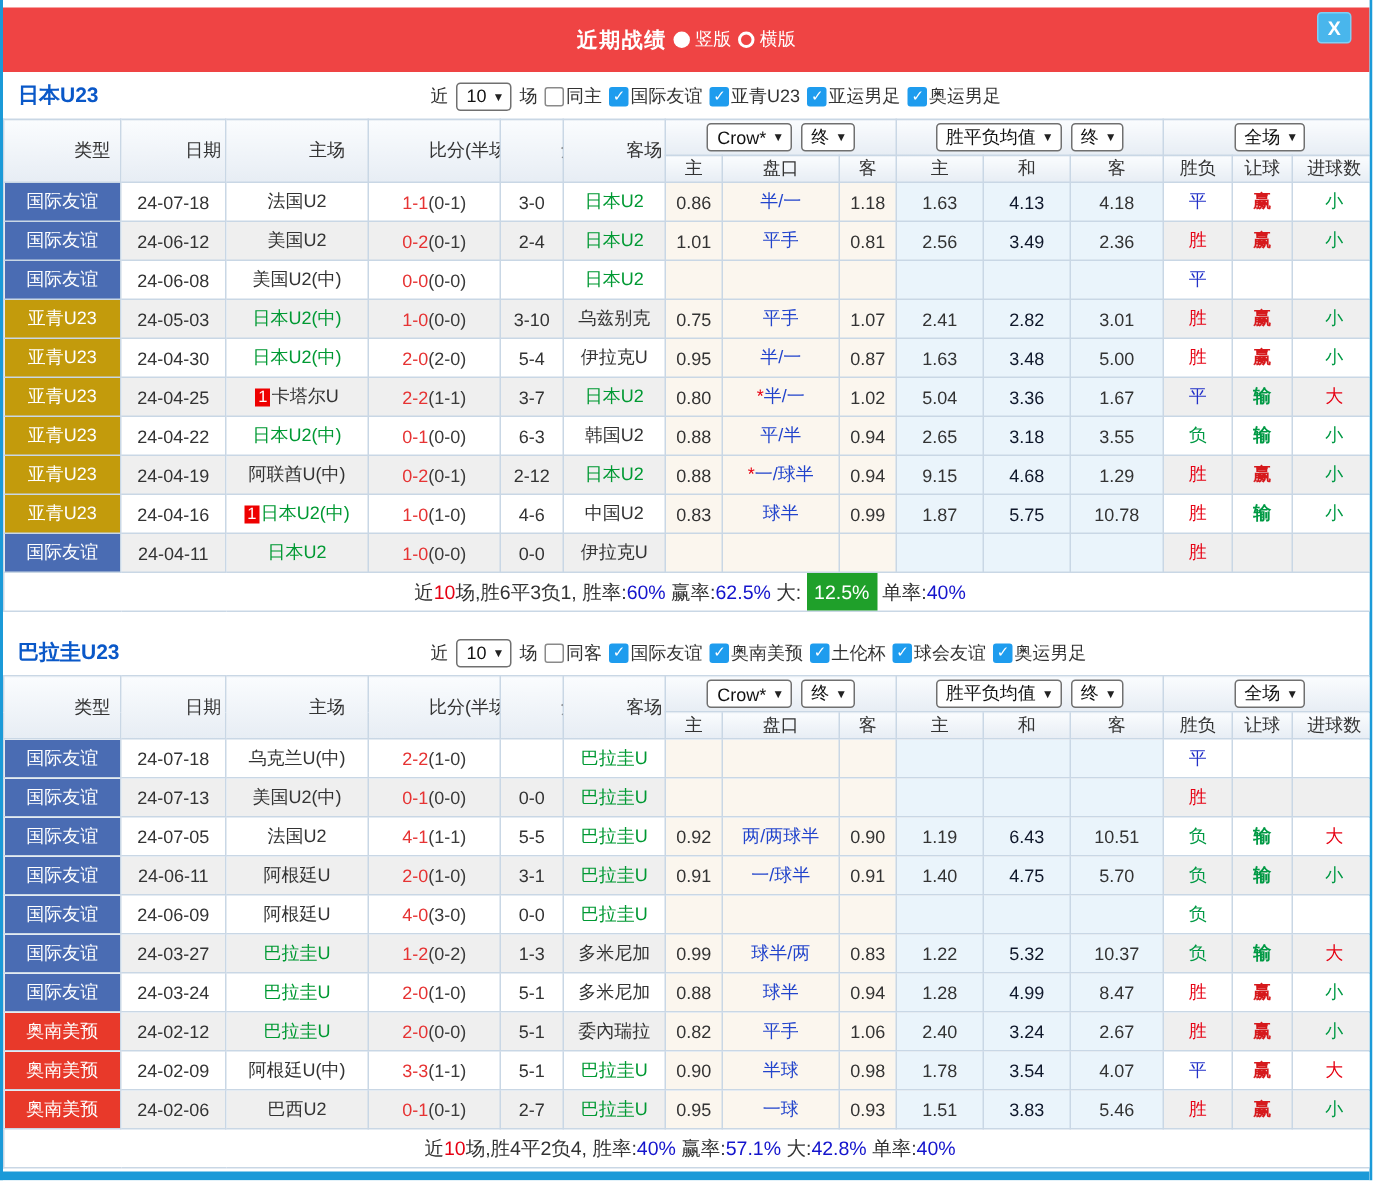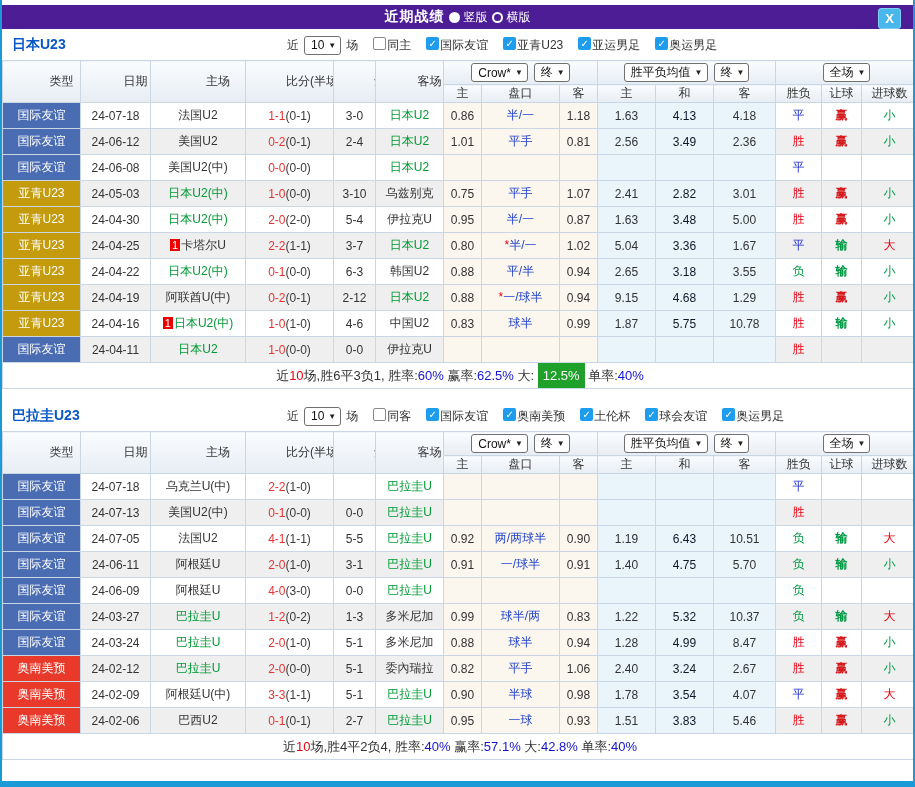--- a/index.html
+++ b/index.html
@@ -1,39 +1,39 @@
 <!DOCTYPE html>
 <html><head>
 <meta charset="utf-8">
 <style>
   * { box-sizing: border-box; margin: 0; padding: 0; }
   body { margin: 0; background: #fff; font-family: "Liberation Sans", sans-serif; }
   .win { width: 915px; height: 787px; background: #fff; border-left: 2px solid #1b9ad8;
          border-right: 2px solid #1b9ad8; display: flex; flex-direction: column; overflow: hidden; }
   .topstrip { height: 5px; background: #fff; flex: 0 0 auto; }
-  .titlebar { height: 24px; background: #4c1d95; color: #fff; display: flex; align-items: center;
+  .titlebar { height: 43px; background: #ef4444; color: #fff; display: flex; align-items: center;
               justify-content: center; position: relative; flex: 0 0 auto; }
   .title-text { font-weight: bold; font-size: 14px; letter-spacing: 1px; }
   .radio-group { display: inline-flex; align-items: center; margin-left: 4px; font-size: 12px; gap: 4px; }
   .radio { width: 11px; height: 11px; border-radius: 50%; display: inline-block; }
   .radio.sel { background: #fff; }
   .radio.unsel { background: transparent; border: 2px solid #fff; }
   .close-btn { position: absolute; right: 12px; top: 3px; width: 23px; height: 21px; background: #49b6ec;
                border: 1px solid #7fd0f5; border-radius: 3px; color: #fff; font-weight: bold; font-size: 13px;
                line-height: 19px; text-align: center; cursor: pointer; }
   .content { flex: 1 1 auto; padding-top: 3px; }
   .section + .section { margin-top: 14px; }
   .filterbar { height: 26px; display: flex; align-items: center; font-size: 12px; color: #333; }
   .team-name { color: #0a58c8; font-weight: bold; font-size: 14px; padding-left: 10px; width: 285px; flex: 0 0 auto; }
   .controls { display: flex; align-items: center; gap: 2px; white-space: nowrap; }
   .fsel { display: inline-flex; align-items: center; border: 1px solid #707070; border-radius: 3px;
           background: #fff; padding: 1px 4px 1px 6px; height: 19px; font-size: 12px; color: #111;
           gap: 4px; margin: 0 3px; cursor: pointer; }
   .fsel .arr { font-size: 8px; color: #222; }
-  .cbw { display: inline-flex; cursor: pointer; margin-left: 13px; }
+  .cbw { display: inline-flex; align-items: center; cursor: pointer; margin-left: 3px; }
   .cb { width: 13px; height: 13px; display: inline-flex; align-items: center; justify-content: center;
         border-radius: 2px; margin-right: 1px; font-size: 10px; }
   .cb.on { background: #1e9cee; color: #fff; }
   .cb.off { background: #fff; border: 1px solid #8a8a8a; }
   table.grid { width: 100%; border-collapse: collapse; table-layout: fixed; font-size: 12px; margin-top: 2px; }
   table.grid th, table.grid td { border: 1px solid #c9d7e5; text-align: center; overflow: hidden; white-space: nowrap; }
   table.grid th { background: linear-gradient(#fafcfe, #e7edf4); color: #333; font-weight: normal; }
   tr.hr1 th { height: 24px; }
   tr.hr2 th { height: 17px; }
   tr.hr1 th.colhead { font-size: 12px; padding-left: 40px; }

